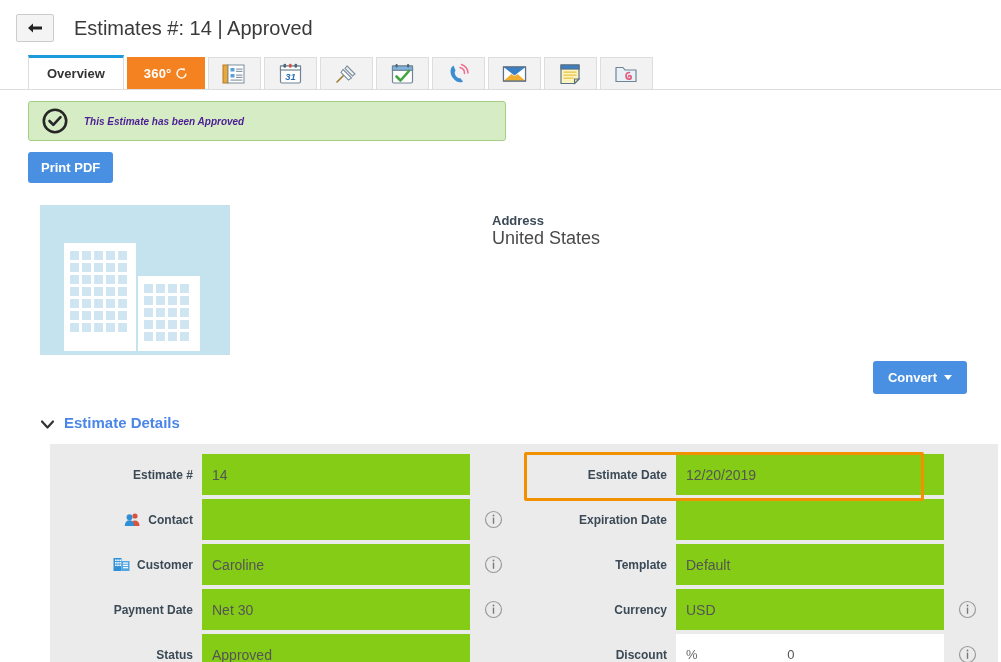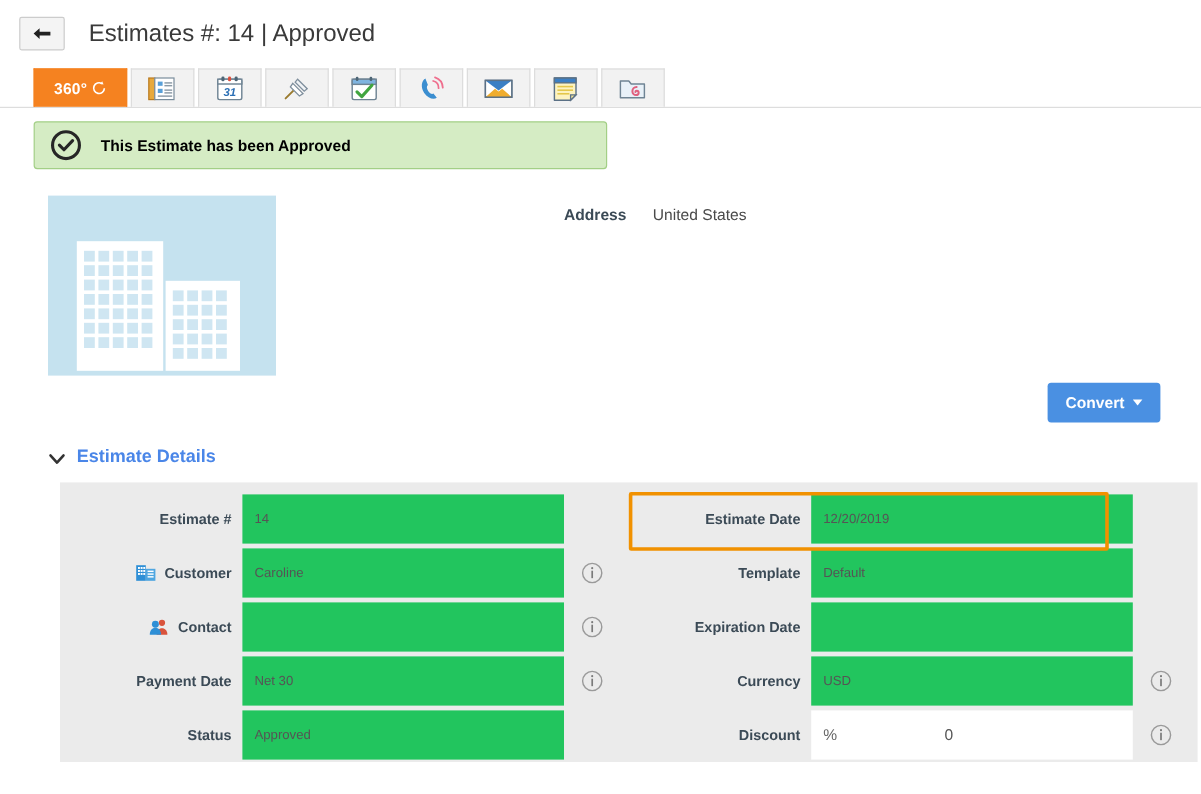--- a/index.html
+++ b/index.html
@@ -94,23 +94,24 @@
     height: 40px;
     background: #d5ecc4;
     border: 1px solid #a3cf86;
     border-radius: 3px;
     display: flex;
     align-items: center;
     padding-left: 13px;
   }
   .alert-text {
     margin-left: 16px;
-    font-size: 13px;
+    font-size: 10px;
     font-weight: bold;
-    color: #000000;
+    color: #4c1d95;
+    font-style: italic;
   }
 
   .btn-blue {
     display: inline-flex;
     align-items: center;
     justify-content: center;
     background: #4a90e2;
     color: #ffffff;
     border: none;
     border-radius: 3px;
@@ -135,29 +136,30 @@
     align-items: flex-end;
     justify-content: center;
     flex: none;
     margin-left: 12px;
   }
   .addr-block {
     margin-left: 240px;
     padding-top: 8px;
     display: flex;
     align-items: baseline;
+    flex-direction: column;
   }
   .addr-label {
     font-size: 13px;
     font-weight: bold;
     color: #3b4a56;
   }
   .addr-value {
     margin-left: 22px;
-    font-size: 13px;
+    font-size: 18px;
     color: #4a4a4a;
   }
 
   .convert-row {
     display: flex;
     justify-content: flex-end;
     margin-top: 6px;
     padding-right: 6px;
   }
   .convert-btn {
@@ -221,24 +223,24 @@
     padding-right: 9px;
     display: flex;
     align-items: center;
     justify-content: flex-end;
     gap: 7px;
     white-space: nowrap;
   }
   .field-input {
     width: 268px;
     height: 41px;
-    background: #22c55e;
+    background: #84cc16;
     border: none;
     outline: none;
-    font-size: 11px;
+    font-size: 14px;
     color: #555555;
     font-family: "Liberation Sans", sans-serif;
     padding: 0 10px;
   }
   .field-input::placeholder { color: #aaa; }
   .info-wrap {
     width: 46px;
     display: flex;
     align-items: center;
     justify-content: center;
@@ -286,20 +288,23 @@
       <svg width="16" height="14" viewBox="0 0 16 14">
         <path d="M1 7 L6 2.5 L6 5.5 L15 5.5 L15 8.5 L6 8.5 L6 11.5 Z" fill="#222"></path>
       </svg>
     </span>
   </div>
   <div class="page-title">Estimates #: 14 | Approved</div>
 </div>
 
 <div class="tabbar">
 
+  <div class="tab active">
+    <span>Overview</span>
+  </div>
 
   <div class="tab orange">
     <span>360°</span>
     <span style="margin-left:3px;display:inline-flex;">
       <svg width="13" height="13" viewBox="0 0 16 16">
         <path d="M13.5 8 A5.5 5.5 0 1 1 11 3.3" stroke="#fff" stroke-width="1.7" fill="none"></path>
         <path d="M11.3 0.8 L12.6 4.2 L9.1 3.6 Z" fill="#fff"></path>
       </svg>
     </span>
   </div>
@@ -406,20 +411,23 @@
   <div class="alert">
     <span style="display:inline-flex;">
       <svg width="26" height="26" viewBox="0 0 26 26">
         <circle cx="13" cy="13" r="11.2" fill="none" stroke="#262626" stroke-width="2.6"></circle>
         <path d="M7.5 13 L11.3 16.8 L18.5 9.2" stroke="#262626" stroke-width="2.6" fill="none" stroke-linecap="round" stroke-linejoin="round"></path>
       </svg>
     </span>
     <span class="alert-text">This Estimate has been Approved</span>
   </div>
 
+  <div class="print-row">
+    <button class="btn-blue">Print PDF</button>
+  </div>
 
   <div class="media-row">
     <div class="thumb">
       <svg width="170" height="124" viewBox="0 0 170 124">
         <rect x="14" y="12" width="72" height="108" fill="#ffffff"></rect>
         <g fill="#cfe6f2">
           <rect x="20" y="20" width="9" height="9"></rect>
             <rect x="32" y="20" width="9" height="9"></rect>
             <rect x="44" y="20" width="9" height="9"></rect>
             <rect x="56" y="20" width="9" height="9"></rect>
@@ -510,20 +518,42 @@
       <div class="field-row">
         <div class="field-label">Estimate #</div>
         <input class="field-input" value="14" style="">
         <div class="info-spacer"></div>
       </div>
 
       <div class="field-row">
         <div class="field-label">
           <span style="display:inline-flex;">
             <svg width="17" height="15" viewBox="0 0 17 15">
+              <circle cx="11" cy="4" r="2.6" fill="#d9533c"></circle>
+              <path d="M6.5 14 C6.5 10.5 8.5 8.6 11 8.6 C13.5 8.6 15.5 10.5 15.5 14 Z" fill="#d9533c"></path>
+              <circle cx="5.5" cy="5.2" r="2.9" fill="#2e8fd6"></circle>
+              <path d="M0.8 14 C0.8 10.2 3 8.2 5.5 8.2 C8 8.2 10.2 10.2 10.2 14 Z" fill="#2e8fd6"></path>
+            </svg>
+          </span>
+          <span>Contact</span>
+        </div>
+        <input class="field-input" value="" style="">
+        <div class="info-wrap">
+          <svg width="19" height="19" viewBox="0 0 19 19">
+            <circle cx="9.5" cy="9.5" r="8" fill="none" stroke="#9a9a9a" stroke-width="1.2"></circle>
+            <circle cx="9.5" cy="5.5" r="0.9" fill="#7a7a7a"></circle>
+            <rect x="8.8" y="7.6" width="1.4" height="6.2" fill="#7a7a7a"></rect>
+          </svg>
+        </div>
+      </div>
+
+      <div class="field-row">
+        <div class="field-label">
+          <span style="display:inline-flex;">
+            <svg width="17" height="15" viewBox="0 0 17 15">
               <rect x="0.5" y="1" width="8" height="13" fill="#2e8fd6"></rect>
               <g fill="#ffffff">
                 <rect x="2" y="2.5" width="1.6" height="1.6"></rect>
                   <rect x="4.2" y="2.5" width="1.6" height="1.6"></rect>
                   <rect x="6.4" y="2.5" width="1.6" height="1.6"></rect>
                 <rect x="2" y="5" width="1.6" height="1.6"></rect>
                   <rect x="4.2" y="5" width="1.6" height="1.6"></rect>
                   <rect x="6.4" y="5" width="1.6" height="1.6"></rect>
                 <rect x="2" y="7.5" width="1.6" height="1.6"></rect>
                   <rect x="4.2" y="7.5" width="1.6" height="1.6"></rect>
@@ -543,42 +573,20 @@
         <div class="info-wrap">
           <svg width="19" height="19" viewBox="0 0 19 19">
             <circle cx="9.5" cy="9.5" r="8" fill="none" stroke="#9a9a9a" stroke-width="1.2"></circle>
             <circle cx="9.5" cy="5.5" r="0.9" fill="#7a7a7a"></circle>
             <rect x="8.8" y="7.6" width="1.4" height="6.2" fill="#7a7a7a"></rect>
           </svg>
         </div>
       </div>
 
       <div class="field-row">
-        <div class="field-label">
-          <span style="display:inline-flex;">
-            <svg width="17" height="15" viewBox="0 0 17 15">
-              <circle cx="11" cy="4" r="2.6" fill="#d9533c"></circle>
-              <path d="M6.5 14 C6.5 10.5 8.5 8.6 11 8.6 C13.5 8.6 15.5 10.5 15.5 14 Z" fill="#d9533c"></path>
-              <circle cx="5.5" cy="5.2" r="2.9" fill="#2e8fd6"></circle>
-              <path d="M0.8 14 C0.8 10.2 3 8.2 5.5 8.2 C8 8.2 10.2 10.2 10.2 14 Z" fill="#2e8fd6"></path>
-            </svg>
-          </span>
-          <span>Contact</span>
-        </div>
-        <input class="field-input" value="" style="">
-        <div class="info-wrap">
-          <svg width="19" height="19" viewBox="0 0 19 19">
-            <circle cx="9.5" cy="9.5" r="8" fill="none" stroke="#9a9a9a" stroke-width="1.2"></circle>
-            <circle cx="9.5" cy="5.5" r="0.9" fill="#7a7a7a"></circle>
-            <rect x="8.8" y="7.6" width="1.4" height="6.2" fill="#7a7a7a"></rect>
-          </svg>
-        </div>
-      </div>
-
-      <div class="field-row">
         <div class="field-label">Payment Date</div>
         <input class="field-input" value="Net 30" style="">
         <div class="info-wrap">
           <svg width="19" height="19" viewBox="0 0 19 19">
             <circle cx="9.5" cy="9.5" r="8" fill="none" stroke="#9a9a9a" stroke-width="1.2"></circle>
             <circle cx="9.5" cy="5.5" r="0.9" fill="#7a7a7a"></circle>
             <rect x="8.8" y="7.6" width="1.4" height="6.2" fill="#7a7a7a"></rect>
           </svg>
         </div>
       </div>
@@ -593,28 +601,28 @@
 
     <div class="col">
 
       <div class="field-row">
         <div class="field-label">Estimate Date</div>
         <input class="field-input" value="12/20/2019" style="">
         <div class="info-spacer"></div>
       </div>
 
       <div class="field-row">
+        <div class="field-label">Expiration Date</div>
+        <input class="field-input" value="" style="">
+        <div class="info-spacer"></div>
+      </div>
+
+      <div class="field-row">
         <div class="field-label">Template</div>
         <input class="field-input" value="Default" style="">
-        <div class="info-spacer"></div>
-      </div>
-
-      <div class="field-row">
-        <div class="field-label">Expiration Date</div>
-        <input class="field-input" value="" style="">
         <div class="info-spacer"></div>
       </div>
 
       <div class="field-row">
         <div class="field-label">Currency</div>
         <input class="field-input" value="USD" style="">
         <div class="info-wrap">
           <svg width="19" height="19" viewBox="0 0 19 19">
             <circle cx="9.5" cy="9.5" r="8" fill="none" stroke="#9a9a9a" stroke-width="1.2"></circle>
             <circle cx="9.5" cy="5.5" r="0.9" fill="#7a7a7a"></circle>

